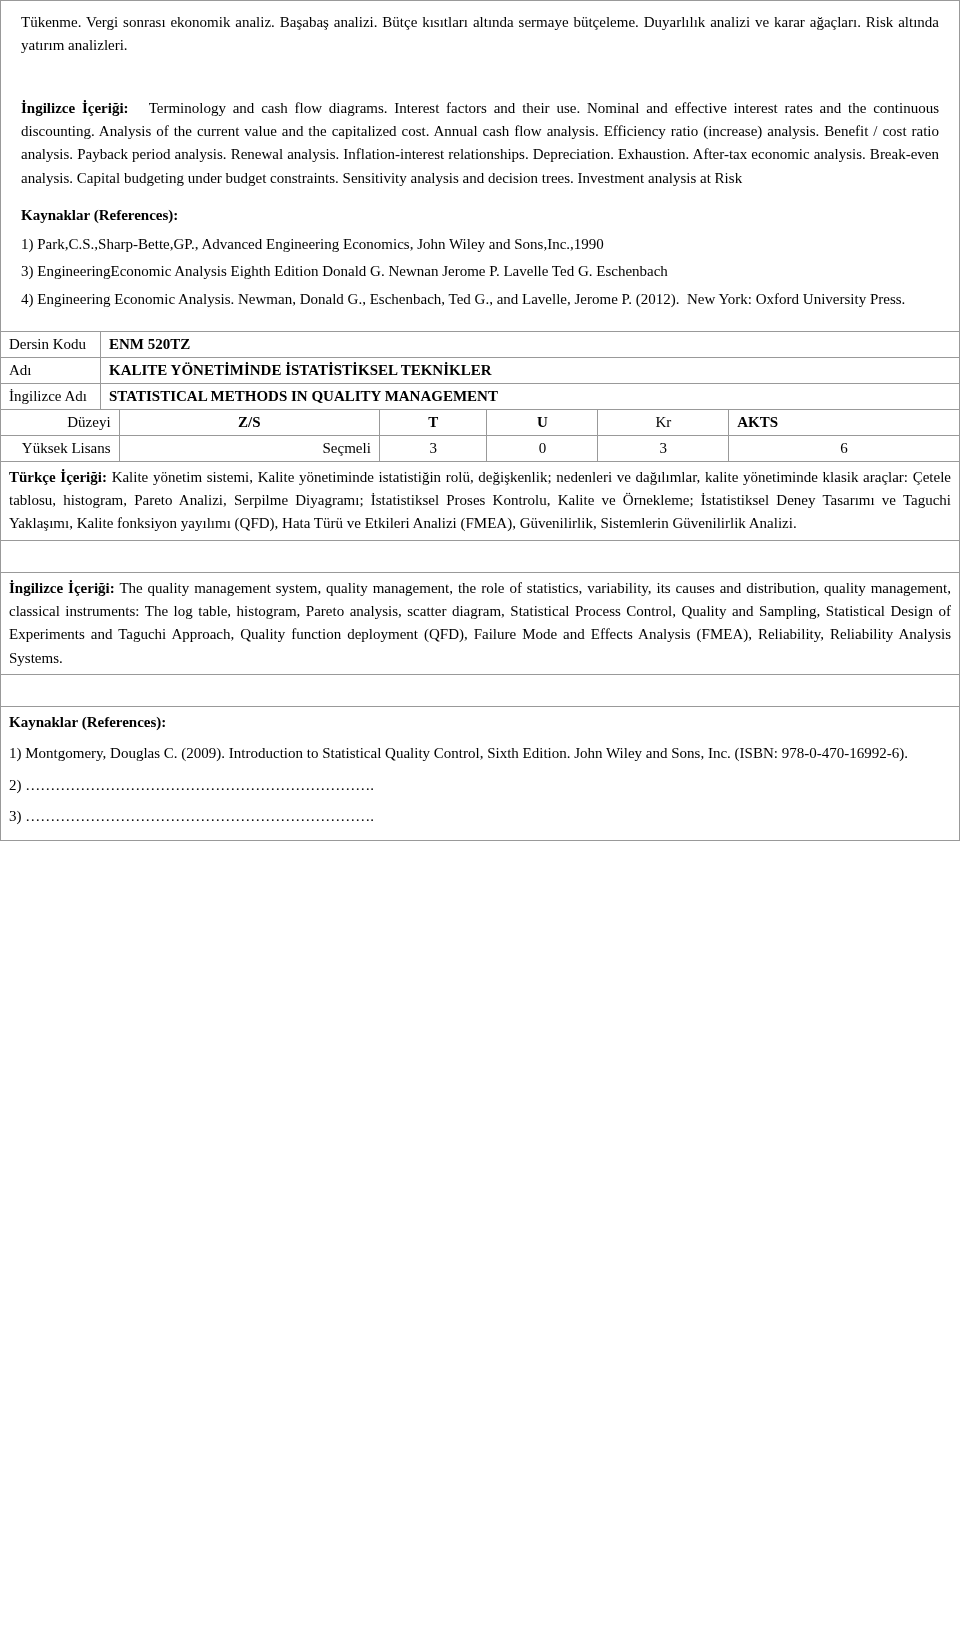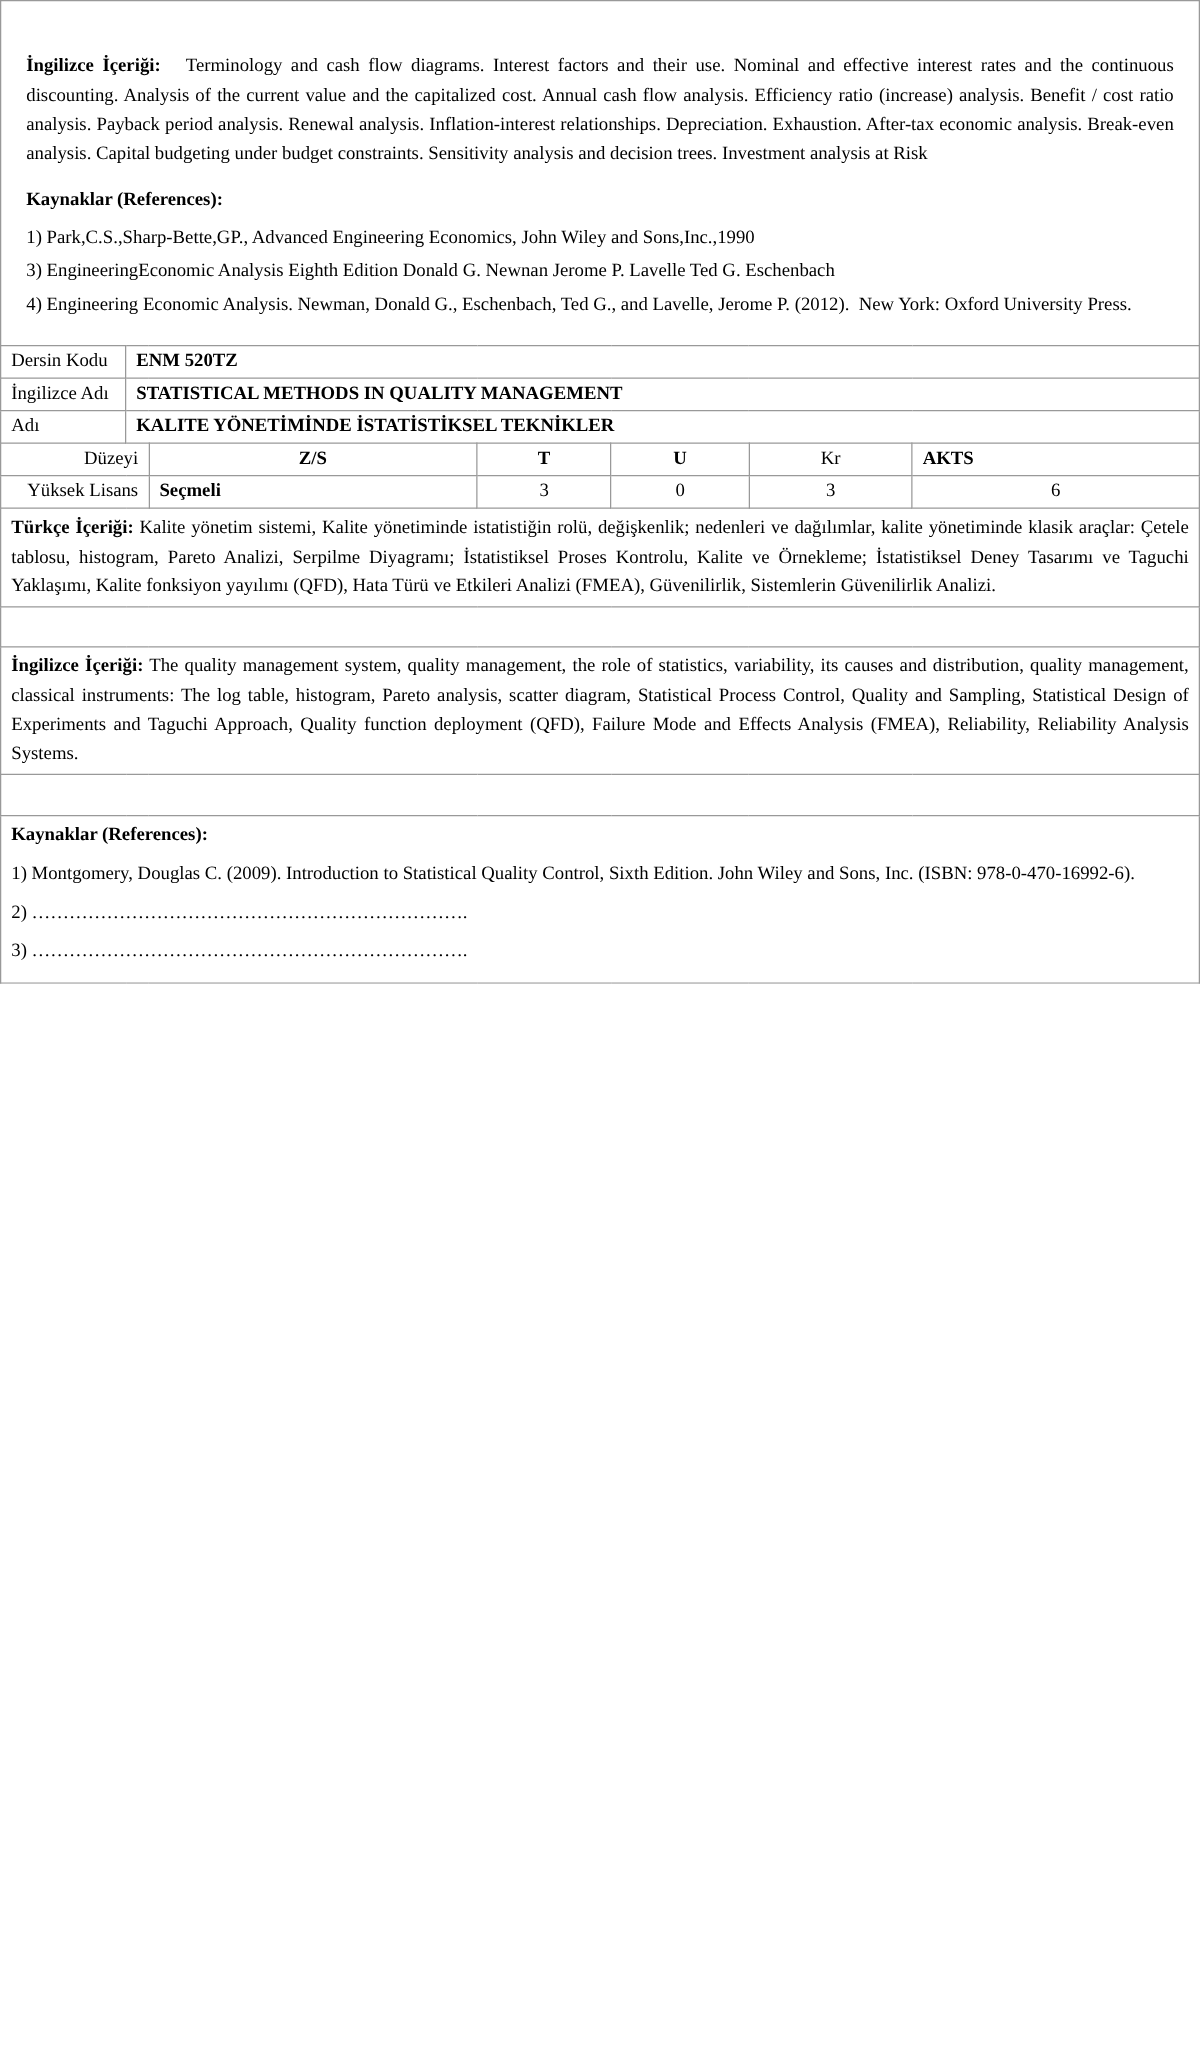--- a/index.html
+++ b/index.html
@@ -67,20 +67,23 @@
     .content-cell p {
       margin-bottom: 8px;
     }
   </style>
 </head>
 <body>
 
 <div class="page">
 
   <div class="top-section">
+    <p>
+      Tükenme. Vergi sonrası ekonomik analiz. Başabaş analizi. Bütçe kısıtları altında sermaye bütçeleme. Duyarlılık analizi ve karar ağaçları. Risk altında yatırım analizleri.
+    </p>
     <p>&nbsp;</p>
     <p>
       <span class="bold-label"><strong>İngilizce İçeriği:</strong></span>&nbsp;&nbsp; Terminology and cash flow diagrams. Interest factors and their use. Nominal and effective interest rates and the continuous discounting. Analysis of the current value and the capitalized cost. Annual cash flow analysis. Efficiency ratio (increase) analysis. Benefit / cost ratio analysis. Payback period analysis. Renewal analysis. Inflation-interest relationships. Depreciation. Exhaustion. After-tax economic analysis. Break-even analysis. Capital budgeting under budget constraints. Sensitivity analysis and decision trees. Investment analysis at Risk
     </p>
 
     <p class="references-heading">Kaynaklar (References):</p>
 
     <p class="ref-item">1)  Park,C.S.,Sharp-Bette,GP., Advanced Engineering Economics, John Wiley and Sons,Inc.,1990</p>
     <p class="ref-item">3) EngineeringEconomic Analysis Eighth Edition Donald G. Newnan Jerome P. Lavelle Ted G. Eschenbach</p>
     <p class="ref-item">4) Engineering Economic Analysis. Newman, Donald G., Eschenbach, Ted G., and Lavelle, Jerome P. (2012).&nbsp; New York: Oxford University Press.</p>
@@ -88,41 +91,41 @@
 
   <table class="course-table">
 
     <tbody>
         <tr>
       <td class="label-cell">Dersin Kodu</td>
       <td class="value-cell" colspan="6">ENM 520TZ</td>
     </tr>
 
     <tr>
-      <td class="label-cell">İngilizce Adı</td>
-      <td class="value-cell" colspan="6">STATISTICAL METHODS IN QUALITY MANAGEMENT</td>
+      <td class="label-cell">Adı</td>
+      <td class="value-cell" colspan="6">KALITE YÖNETİMİNDE İSTATİSTİKSEL TEKNİKLER</td>
     </tr>
 
     <tr>
-      <td class="label-cell">Adı</td>
-      <td class="value-cell" colspan="6">KALITE YÖNETİMİNDE İSTATİSTİKSEL TEKNİKLER</td>
+      <td class="label-cell">İngilizce Adı</td>
+      <td class="value-cell" colspan="6">STATISTICAL METHODS IN QUALITY MANAGEMENT</td>
     </tr>
 
     <tr class="grades-header">
       <td colspan="2" style="text-align:right; font-weight:normal;">Düzeyi</td>
       <td style="text-align:center; font-weight:bold;">Z/S</td>
       <td style="text-align:center; font-weight:bold;">T</td>
       <td style="text-align:center; font-weight:bold;">U</td>
       <td style="text-align:center; font-weight:normal;margin-top:39px;">Kr</td>
       <td style="text-align:left; font-weight:bold;">AKTS</td>
     </tr>
 
     <tr class="grades-row">
       <td colspan="2" style="text-align:right;margin-left:30px;">Yüksek Lisans</td>
-      <td style="text-align:left;font-weight:bold;">Seçmeli</td>
+      <td style="text-align:right;">Seçmeli</td>
       <td style="text-align:center;">3</td>
       <td style="text-align:center;">0</td>
       <td style="text-align:center;">3</td>
       <td style="text-align:center;">6</td>
     </tr>
 
     <tr>
       <td class="content-cell" colspan="7">
         <strong>Türkçe İçeriği:</strong>
         <span> Kalite yönetim sistemi, Kalite yönetiminde istatistiğin rolü, değişkenlik; nedenleri ve dağılımlar, kalite yönetiminde klasik araçlar: Çetele tablosu, histogram, Pareto Analizi, Serpilme Diyagramı; İstatistiksel Proses Kontrolu, Kalite ve Örnekleme; İstatistiksel Deney Tasarımı ve Taguchi Yaklaşımı, Kalite fonksiyon yayılımı (QFD), Hata Türü ve Etkileri Analizi (FMEA), Güvenilirlik, Sistemlerin Güvenilirlik Analizi.</span>

